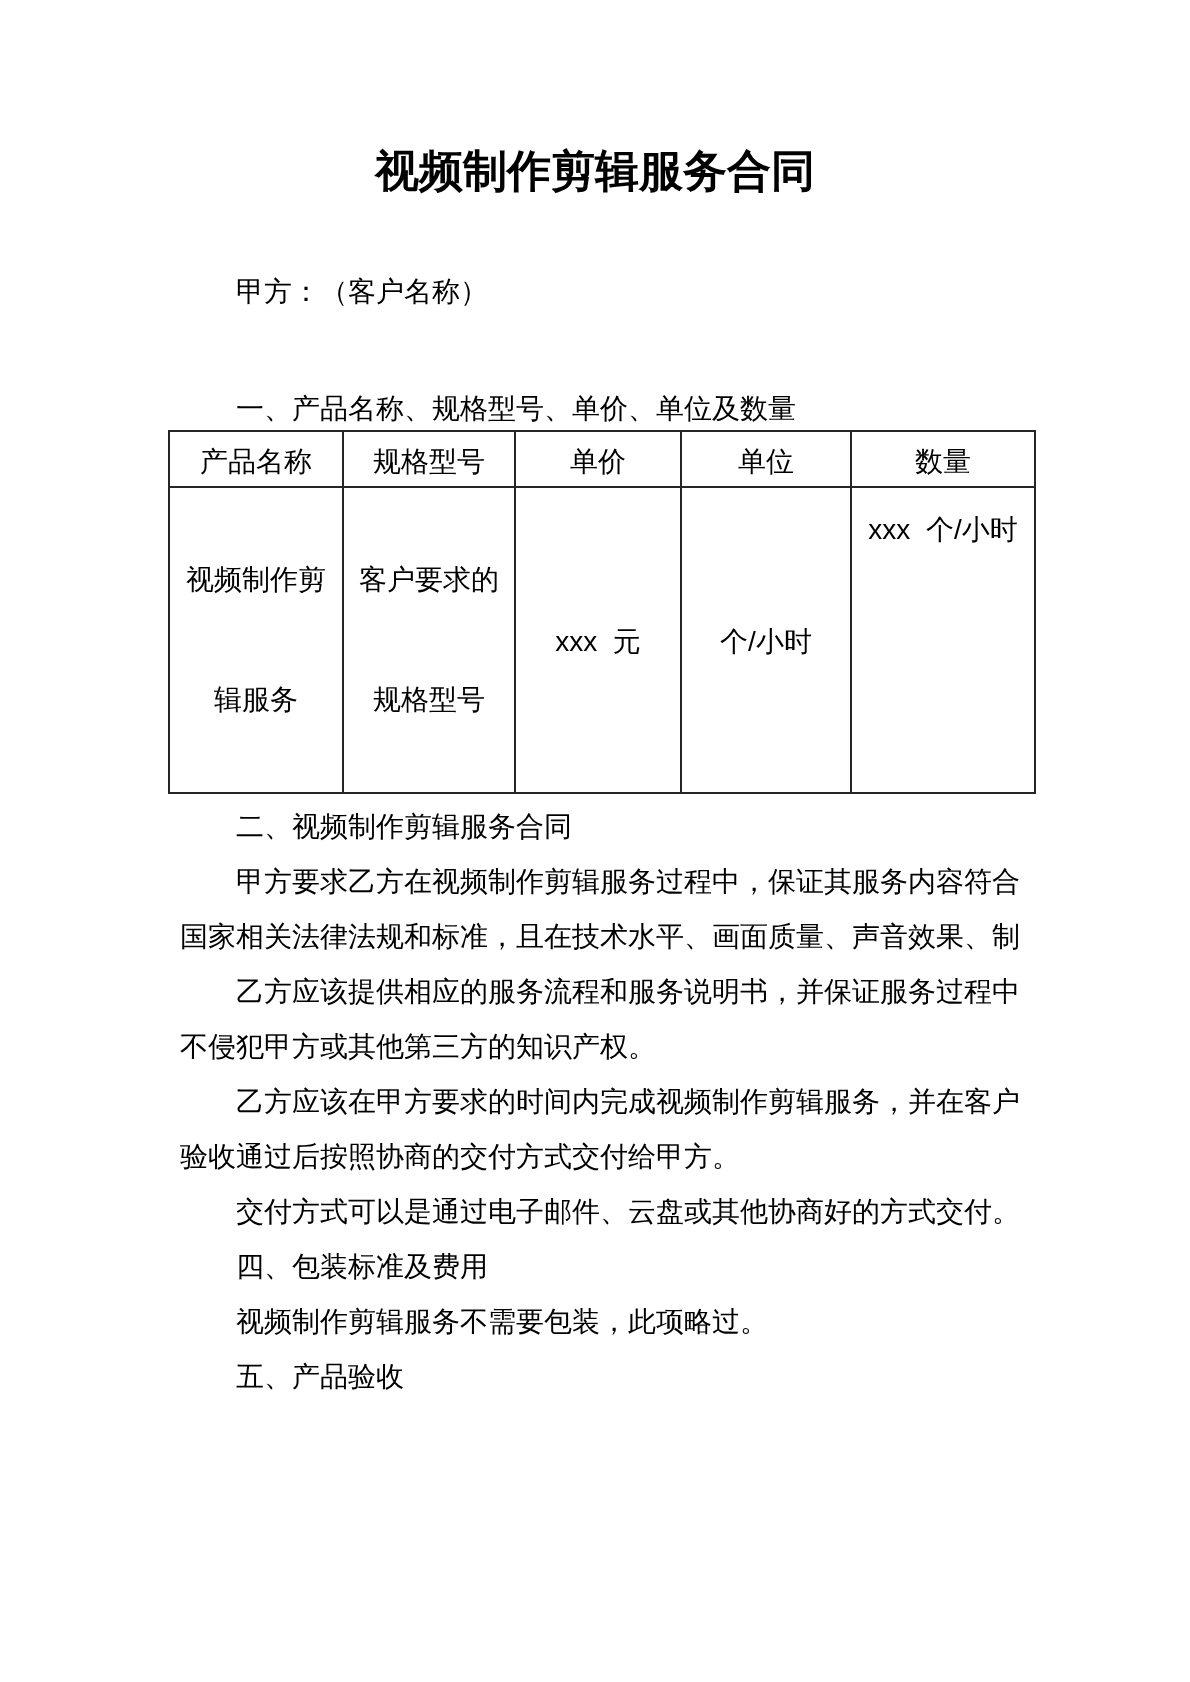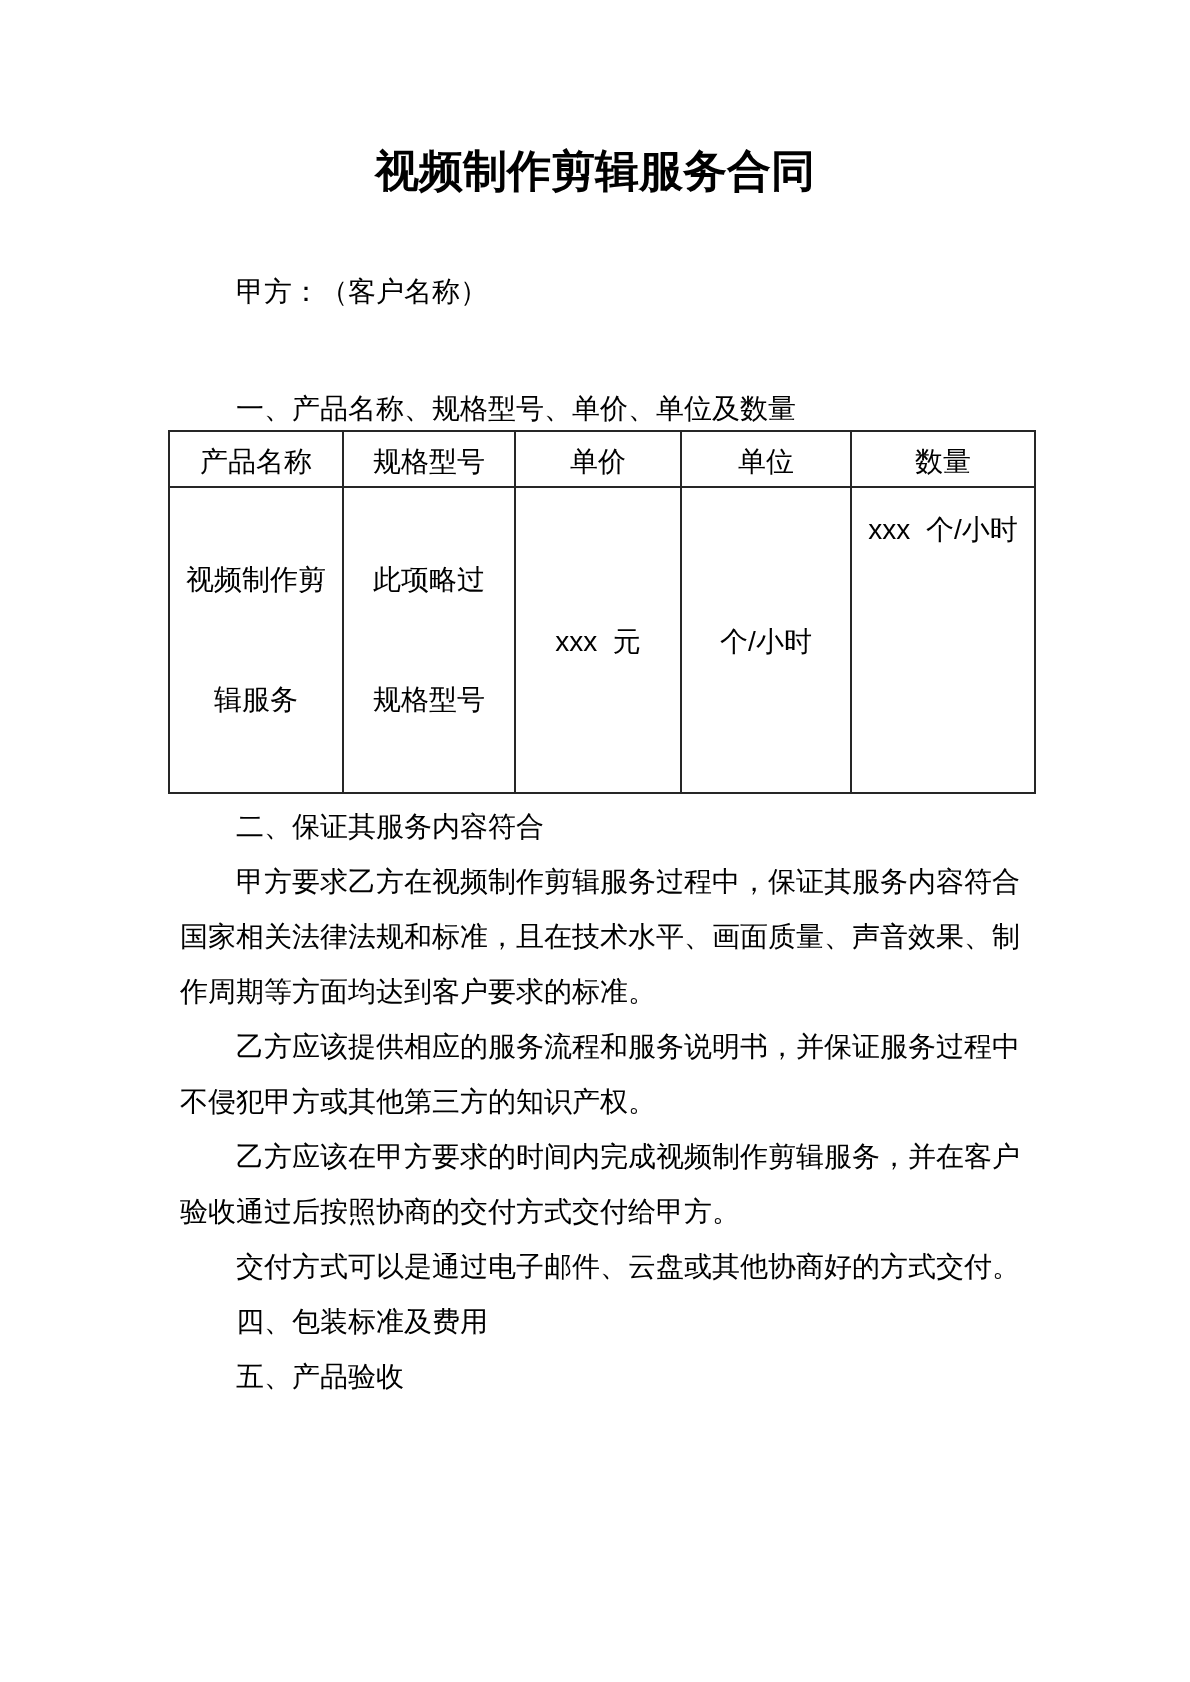--- a/index.html
+++ b/index.html
@@ -108,36 +108,36 @@
         <th>数量</th>
       </tr>
     </thead>
     <tbody>
       <tr>
         <td class="cell-twoline">
           <div class="cell-line">视频制作剪</div>
           <div class="cell-line">辑服务</div>
         </td>
         <td class="cell-twoline">
-          <div class="cell-line">此项略过</div>
+          <div class="cell-line">客户要求的</div>
           <div class="cell-line">规格型号</div>
         </td>
         <td class="cell-mid">xxx  元</td>
         <td class="cell-mid">个/小时</td>
         <td class="cell-top">xxx  个/小时</td>
       </tr>
     </tbody>
   </table>
 
-  <div class="line indent heading-2">二、保证其服务内容符合</div>
+  <div class="line indent heading-2">二、视频制作剪辑服务合同</div>
 
   <div class="line indent">甲方要求乙方在视频制作剪辑服务过程中，保证其服务内容符合</div>
   <div class="line">国家相关法律法规和标准，且在技术水平、画面质量、声音效果、制</div>
-  <div class="line">作周期等方面均达到客户要求的标准。</div>
   <div class="line indent">乙方应该提供相应的服务流程和服务说明书，并保证服务过程中</div>
   <div class="line">不侵犯甲方或其他第三方的知识产权。</div>
   <div class="line indent">乙方应该在甲方要求的时间内完成视频制作剪辑服务，并在客户</div>
   <div class="line">验收通过后按照协商的交付方式交付给甲方。</div>
   <div class="line indent">交付方式可以是通过电子邮件、云盘或其他协商好的方式交付。</div>
   <div class="line indent">四、包装标准及费用</div>
+  <div class="line indent">视频制作剪辑服务不需要包装，此项略过。</div>
   <div class="line indent">五、产品验收</div>
 
 </div>
 
 </body></html>

